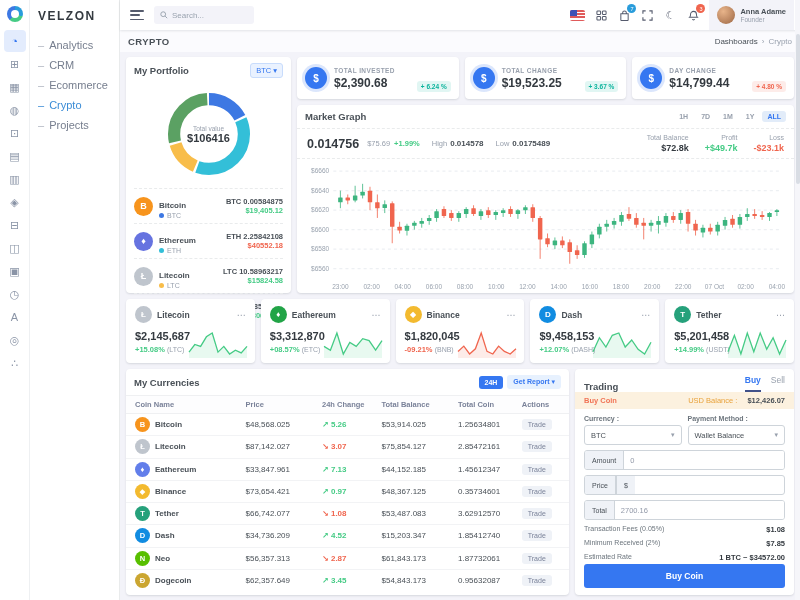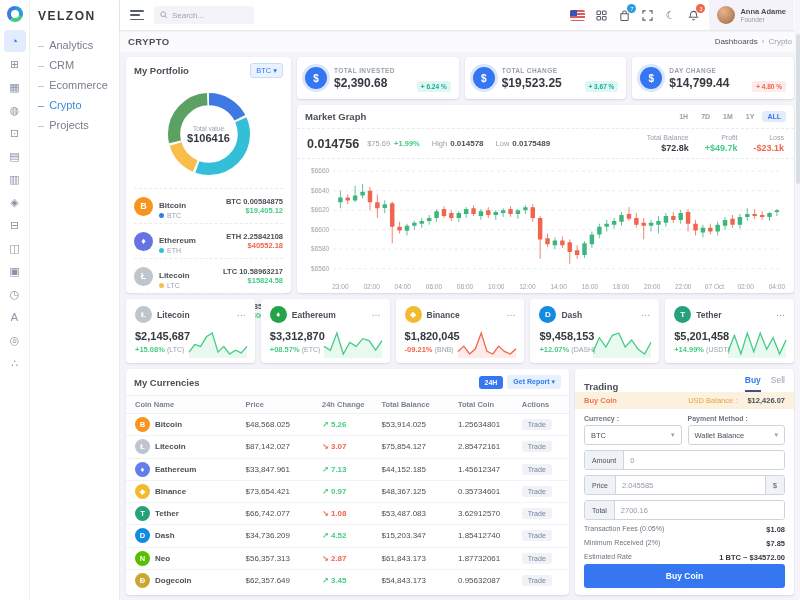--- a/index.html
+++ b/index.html
@@ -838,21 +838,20 @@
                     <span class="chev">▾</span>
                   </div>
               </div>
             </div>
             <div class="igroup">
               <span class="iaddon">Amount</span>
               <input value="0" style="">
             </div>
             <div class="igroup">
               <span class="iaddon">Price</span>
-              <input value="2.045585" style="">
               <span class="iaddon right">$</span>
             </div>
             <div class="igroup">
               <span class="iaddon">Total</span>
               <input value="2700.16" style="">
             </div>
             <div class="sumrow">
                 <span>Transaction Fees (0.05%)</span>
                 <span class="sv">$1.08</span>
               </div>

